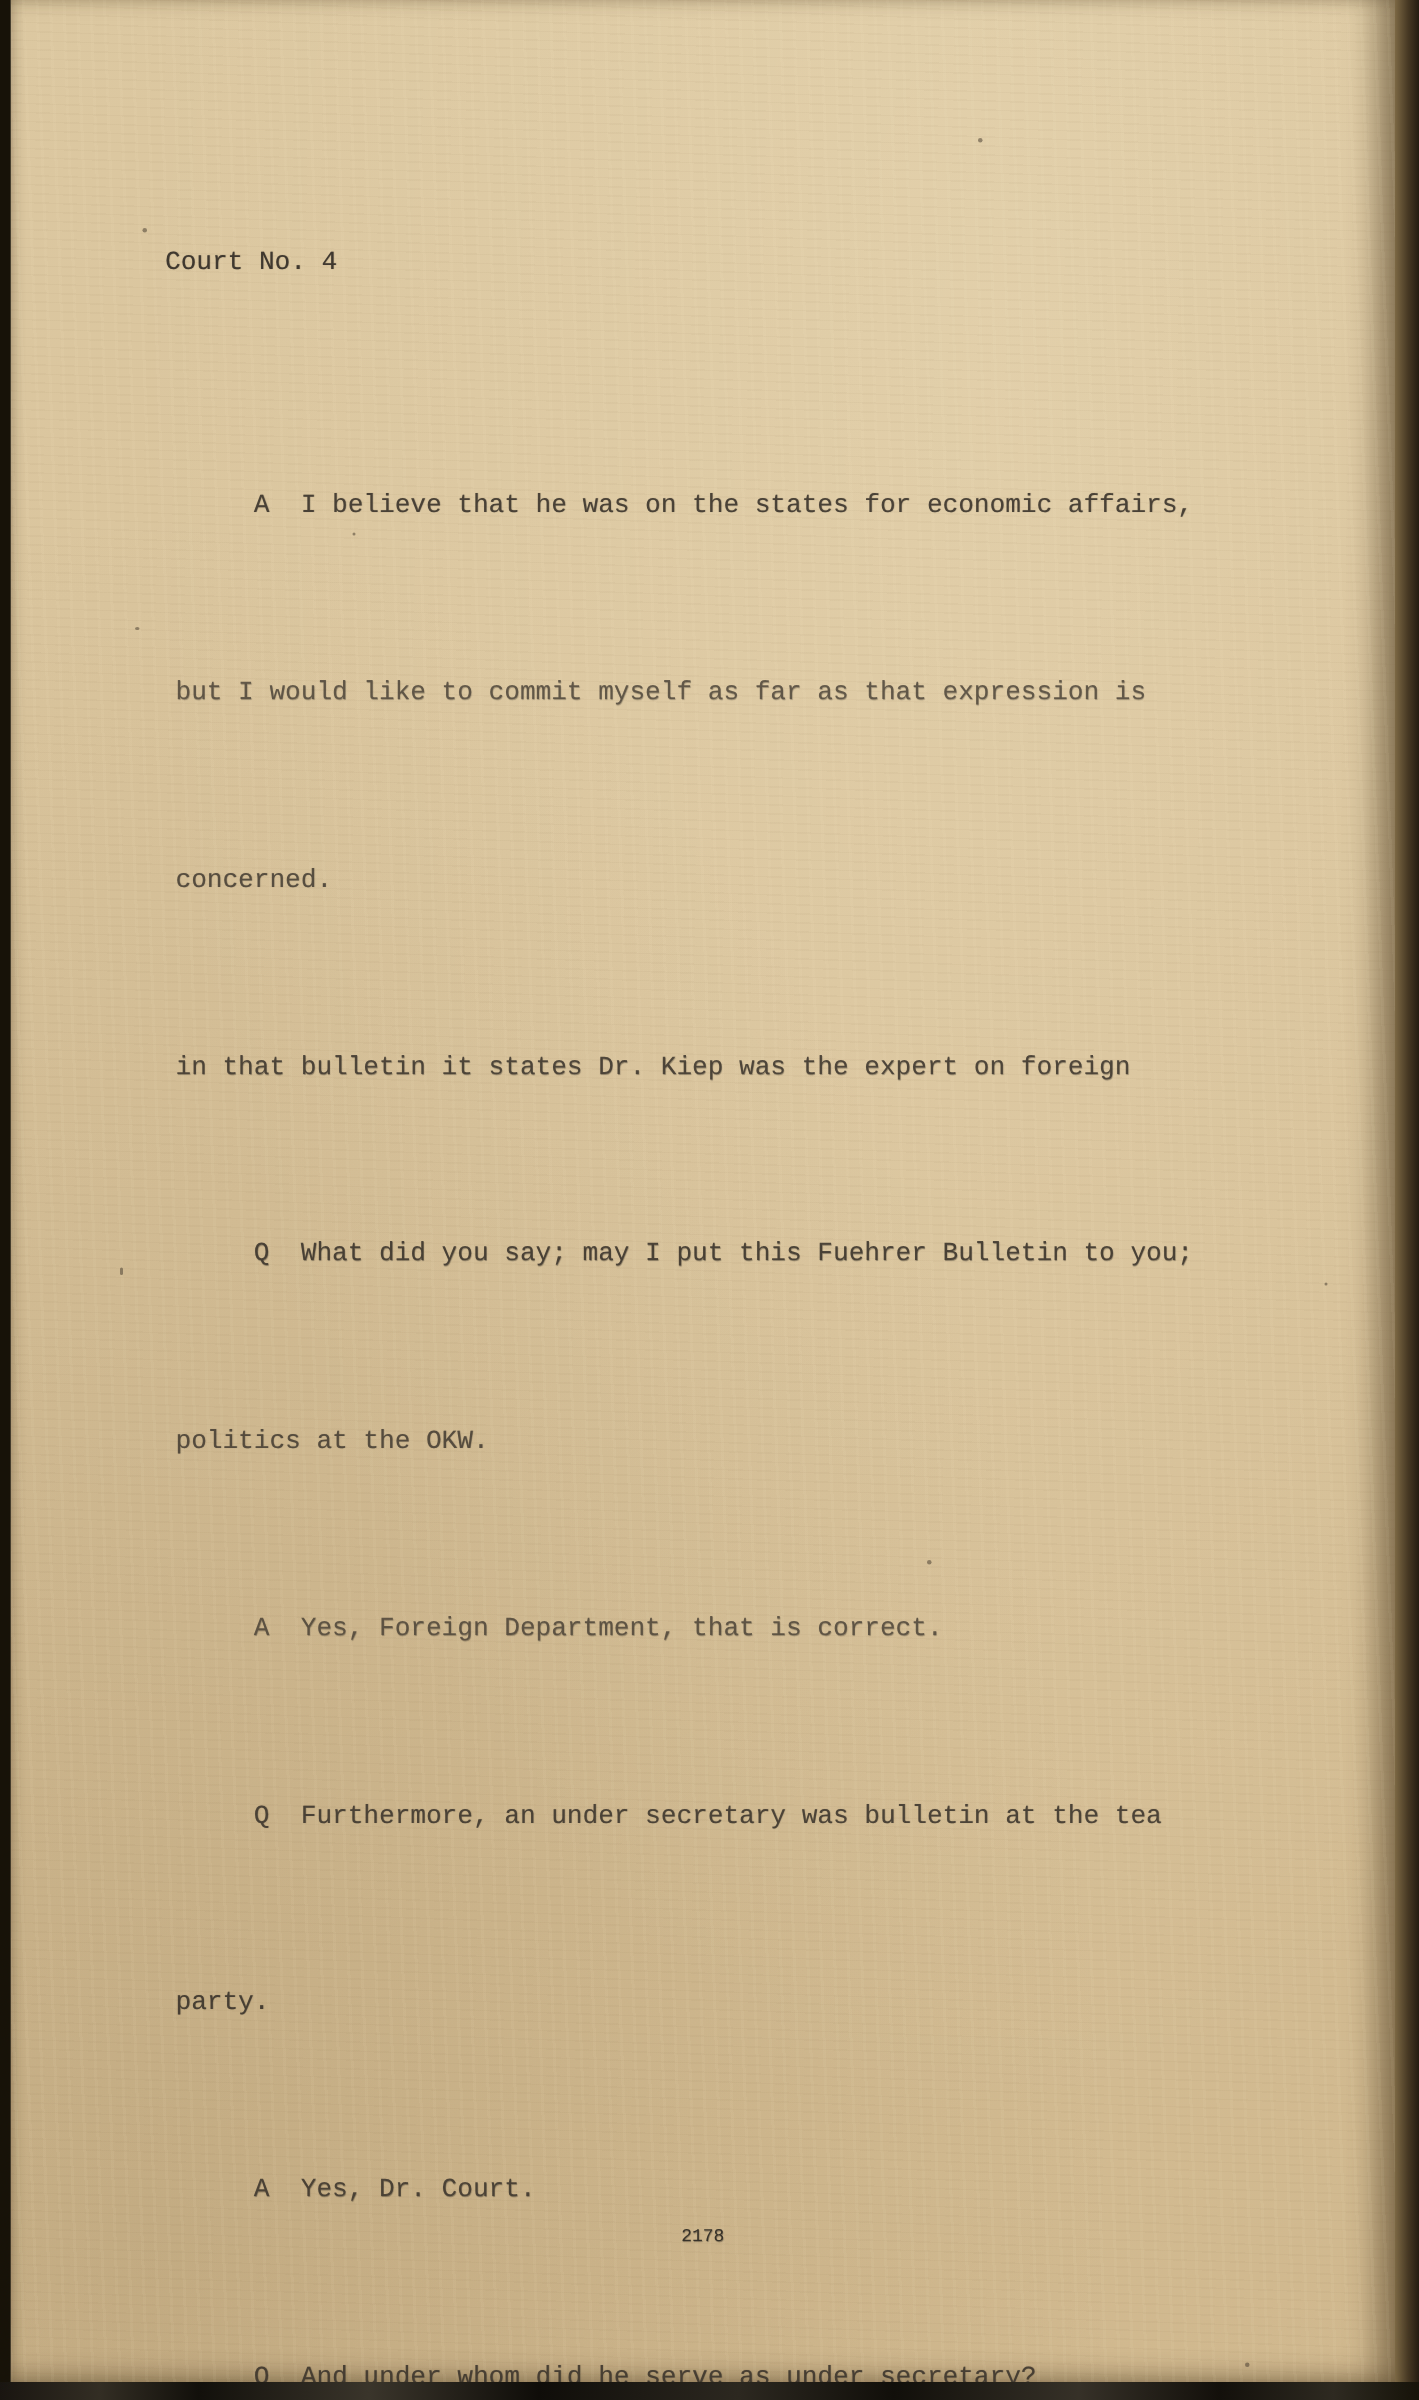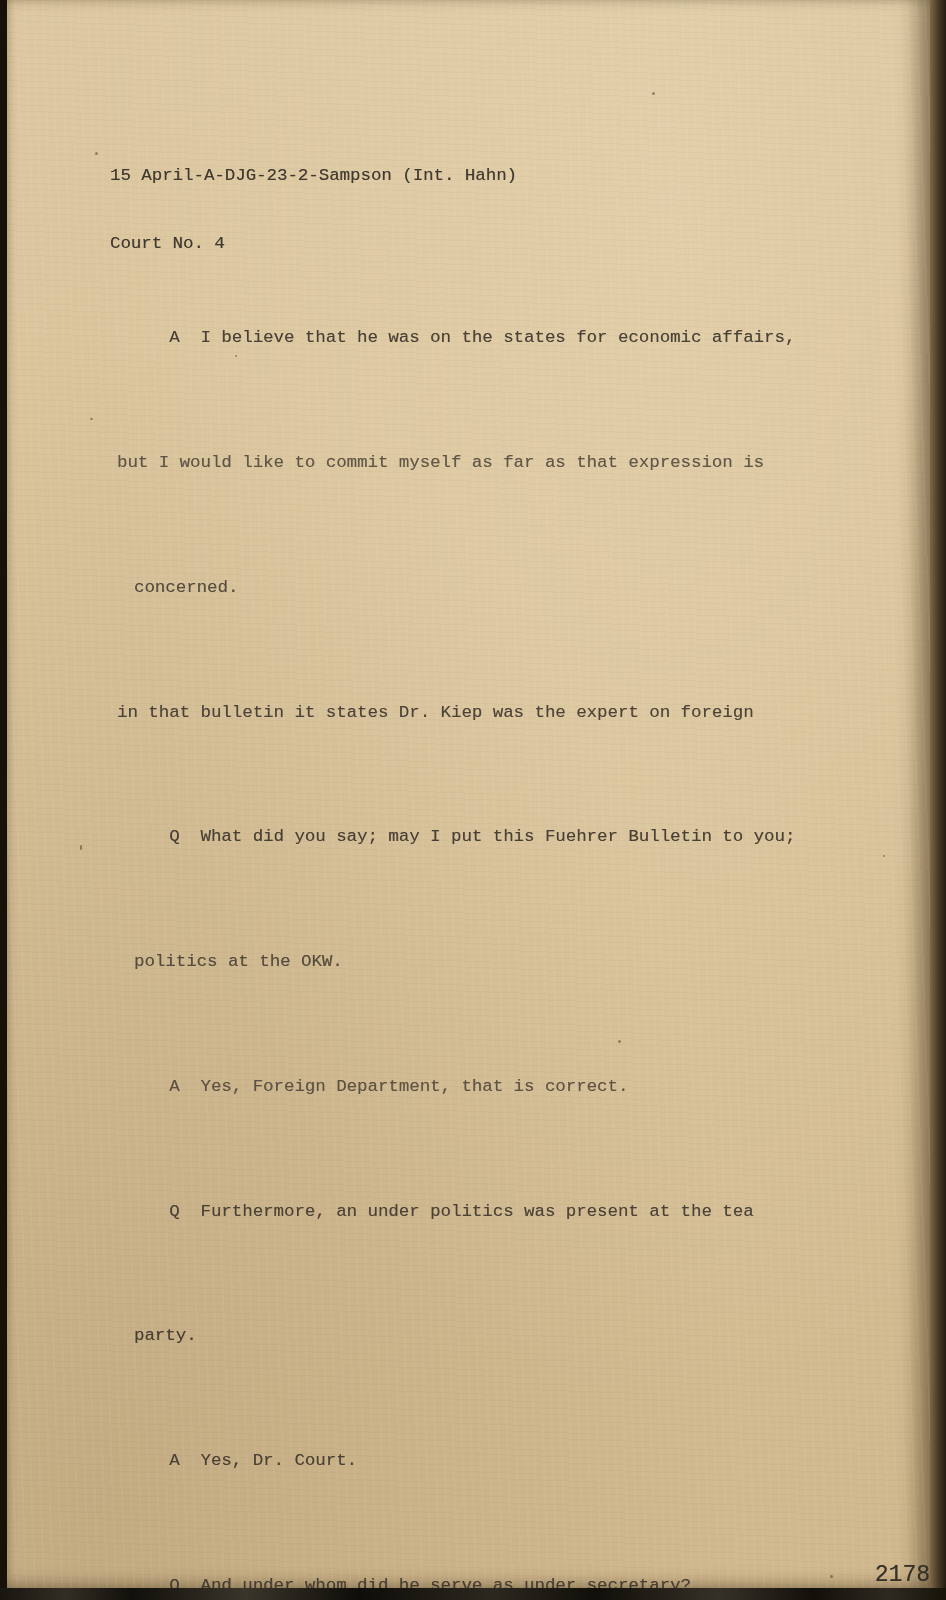--- a/index.html
+++ b/index.html
@@ -50,56 +50,55 @@
     text-shadow: 0.3px 0.4px 0.6px rgba(40,35,28,0.45);
   }
   .transcript {
     position: absolute; left: 110px; top: 234px; right: 40px;
     font-size: 17.4px; line-height: 41.6px;
     color: rgba(56,50,42,0.90);
     white-space: pre;
     text-shadow: 0.3px 0.4px 0.6px rgba(40,35,28,0.45);
   }
   .transcript div { white-space: pre; opacity: 0.92; }
-  .transcript div:nth-child(3n)   { opacity: 0.85; margin-left: 17px; }
+  .transcript div:nth-child(3n)   { opacity: 0.85; }
   .transcript div:nth-child(4n+1) { opacity: 0.95; }
   .transcript div:nth-child(5n+2) { opacity: 0.80; }
 
   .page-number {
-    position: absolute; left: 0; right: 0; top: 1562px;
-    text-align: right;
-    font-size: 23px;
+    position: absolute; left: 0; right: 0; top: 1484px;
+    text-align: center;
+    font-size: 12px;
     color: rgba(50,45,38,0.95);
     text-shadow: 0.3px 0.4px 0.6px rgba(40,35,28,0.45);
   }
 
   .speck { position: absolute; background: rgba(64,54,42,0.5); border-radius: 50%; }
 </style>
 </head>
 <body>
 
 <div class="scan">
 
   <div class="paper">
     <div class="grain"></div>
 
     <div class="doc-header">
-      <div>15 April-A-DJG-23-2-Sampson (Int. Hahn)</div>
       <div>Court No. 4</div>
     </div>
 
     <div class="transcript">
       <div>     A  I believe that he was on the states for economic affairs,</div>
       <div>but I would like to commit myself as far as that expression is</div>
       <div>concerned.</div>
       <div>in that bulletin it states Dr. Kiep was the expert on foreign</div>
       <div>     Q  What did you say; may I put this Fuehrer Bulletin to you;</div>
       <div>politics at the OKW.</div>
       <div>     A  Yes, Foreign Department, that is correct.</div>
-      <div>     Q  Furthermore, an under politics was present at the tea</div>
+      <div>     Q  Furthermore, an under secretary was bulletin at the tea</div>
       <div>party.</div>
       <div>     A  Yes, Dr. Court.</div>
       <div>     Q  And under whom did he serve as under secretary?</div>
       
       
       
       
       
       
       

